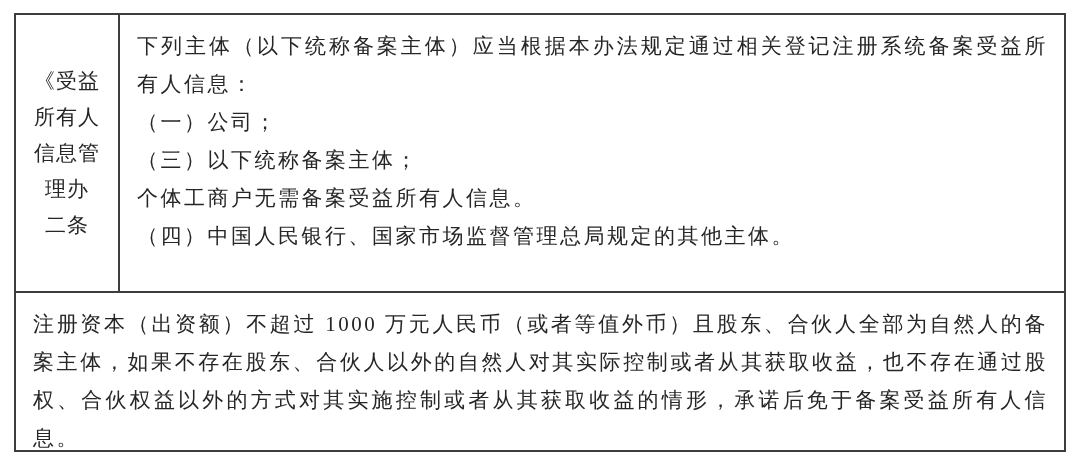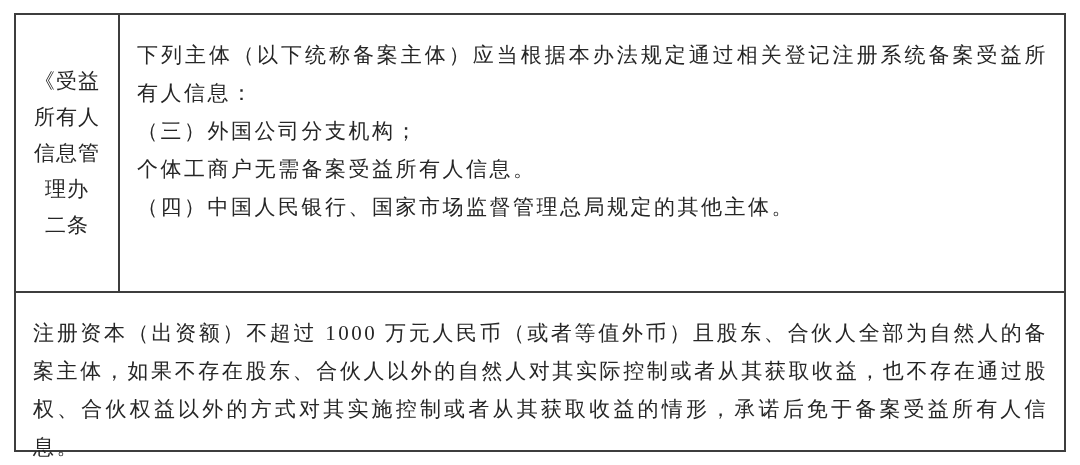--- a/index.html
+++ b/index.html
@@ -47,21 +47,21 @@
     text-align: center;
   }
   .label-line {
     font-size: 21px;
     line-height: 36px;
     letter-spacing: 1px;
     white-space: nowrap;
   }
   .content-cell {
     flex: 1;
-    padding: 21px 16px 0 17px;
+    padding: 12px 16px 0 17px;
     min-width: 0;
     font-family: Liberation Serif, serif;
   }
   .content-cell p {
     margin: 0;
     font-size: 21px;
     line-height: 38px;
     letter-spacing: 2.5px;
     text-align: justify;
     word-break: normal;
@@ -75,21 +75,22 @@
   <div class="trow row1">
     <div class="label-cell">
       <div class="label-line">《受益</div>
       <div class="label-line">所有人</div>
       <div class="label-line">信息管</div>
       <div class="label-line">理办</div>
       <div class="label-line">二条</div>
     </div>
     <div class="content-cell">
       <p>下列主体（以下统称备案主体）应当根据本办法规定通过相关登记注册系统备案受益所有人信息：</p>
-      <p>（三）外国公司分支机构；</p>
+      <p>（一）公司；</p>
+      <p>（三）以下统称备案主体；</p>
       <p>个体工商户无需备案受益所有人信息。</p>
       <p>（四）中国人民银行、国家市场监督管理总局规定的其他主体。</p>
     </div>
   </div>
 
   <div class="trow row2">
     <div class="content-cell">
       <p>注册资本（出资额）不超过 1000 万元人民币（或者等值外币）且股东、合伙人全部为自然人的备案主体，如果不存在股东、合伙人以外的自然人对其实际控制或者从其获取收益，也不存在通过股权、合伙权益以外的方式对其实施控制或者从其获取收益的情形，承诺后免于备案受益所有人信息。</p>
     </div>
   </div>

